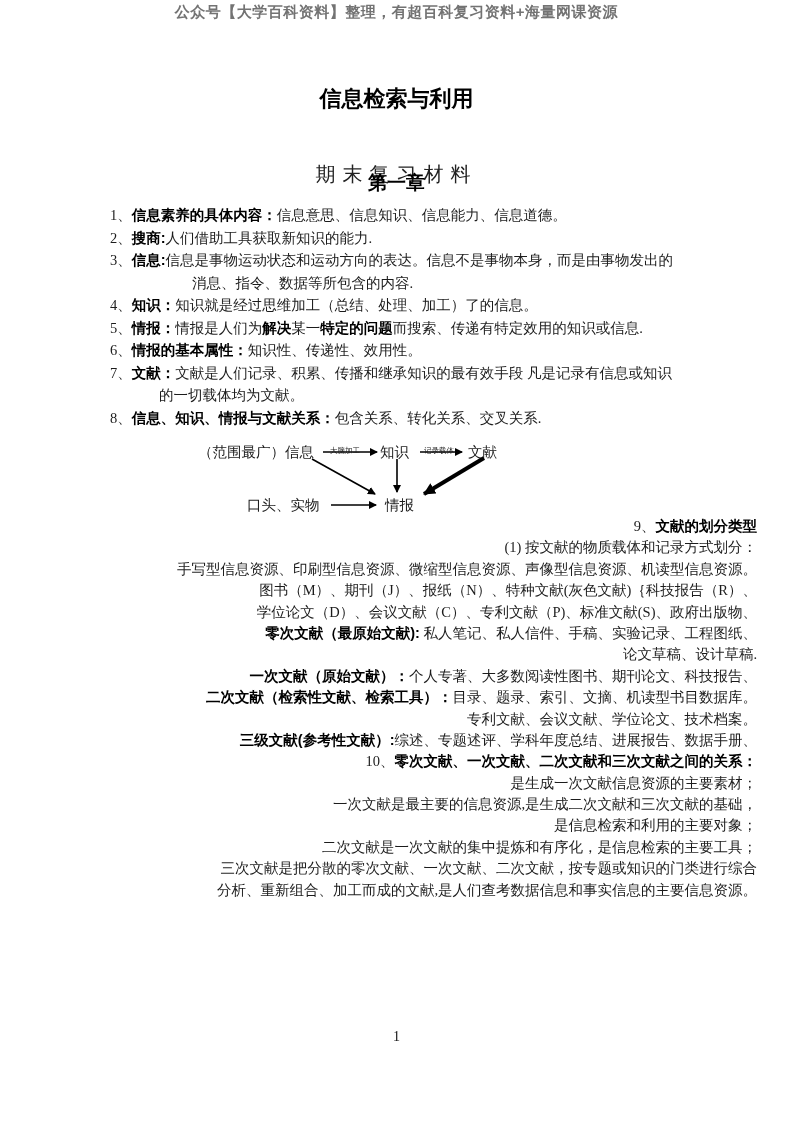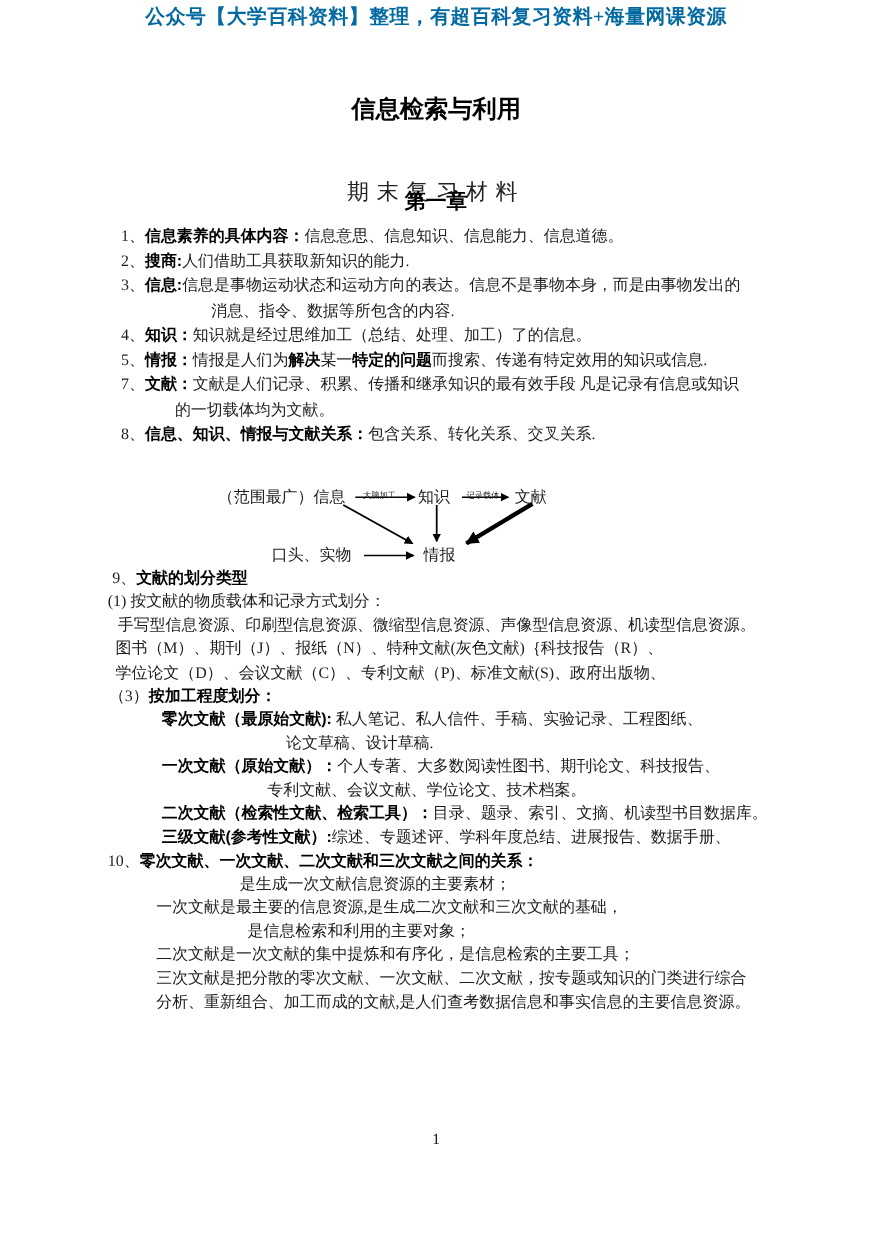--- a/index.html
+++ b/index.html
@@ -8,24 +8,24 @@
     width:793px; height:1122px;
     margin:0 auto;
     background:#ffffff;
     overflow:hidden;
     font-family:"Liberation Serif", serif;
     color:#1c1c1c;
   }
   .watermark {
     position:absolute; top:3px; left:0; width:100%;
     text-align:center;
-    font-family:Liberation Serif, serif;
+    font-family:Liberation Sans, sans-serif;
     font-weight:bold;
-    font-size:18px;
-    color:#0369a1;
+    font-size:15px;
+    color:#737373;
     letter-spacing:0.5px;
   }
   .doc-title {
     position:absolute; top:84px; left:0; width:100%;
     text-align:center;
     font-family:"Liberation Sans", sans-serif;
     font-weight:bold;
     font-size:22px;
     color:#000;
   }
@@ -46,21 +46,21 @@
     color:#000;
   }
   .body-block {
     position:absolute; left:97px; width:660px;
     font-size:14.5px;
     white-space:nowrap;
   }
   #body-top    { top:204px; }
   #body-bottom { top:516px; }
   #body-top .line    { height:22.5px; line-height:22.5px; }
-  #body-bottom .line { height:21.4px; line-height:21.4px; }
+  #body-bottom .line { height:21.4px; line-height:21.4px;text-align:right; }
   .bold-run {
     font-family:"Liberation Sans", sans-serif;
     font-weight:bold;
     color:#000;
     margin-top:11px;
   }
   .diagram {
     position:absolute; top:432px; left:0; width:793px; height:86px;
   }
   .diagram .node {
@@ -97,20 +97,21 @@
   <div class="doc-subtitle">期末复习材料</div>
   <div class="doc-chapter">第一章</div>
 
   <div class="body-block" id="body-top">
       <div class="line" style="padding-left: 13px;"><span>1、</span><span class="bold-run">信息素养的具体内容：</span><span>信息意思、信息知识、信息能力、信息道德。</span></div>
       <div class="line" style="padding-left: 13px;"><span>2、</span><span class="bold-run">搜商:</span><span>人们借助工具获取新知识的能力.</span></div>
       <div class="line" style="padding-left: 13px;"><span>3、</span><span class="bold-run">信息:</span><span>信息是事物运动状态和运动方向的表达。信息不是事物本身，而是由事物发出的</span></div>
       <div class="line" style="padding-left: 95px;"><span>消息、指令、数据等所包含的内容.</span></div>
       <div class="line" style="padding-left: 13px;"><span>4、</span><span class="bold-run">知识：</span><span>知识就是经过思维加工（总结、处理、加工）了的信息。</span></div>
       <div class="line" style="padding-left: 13px;"><span>5、</span><span class="bold-run">情报：</span><span>情报是人们为</span><span class="bold-run">解决</span><span>某一</span><span class="bold-run">特定的问题</span><span>而搜索、传递有特定效用的知识或信息.</span></div>
+      <div class="line" style="padding-left: 13px;"><span>6、</span><span class="bold-run">情报的基本属性：</span><span>知识性、传递性、效用性。</span></div>
       <div class="line" style="padding-left: 13px;"><span>7、</span><span class="bold-run">文献：</span><span>文献是人们记录、积累、传播和继承知识的最有效手段 凡是记录有信息或知识</span></div>
       <div class="line" style="padding-left: 62px;"><span>的一切载体均为文献。</span></div>
       <div class="line" style="padding-left: 13px;"><span>8、</span><span class="bold-run">信息、知识、情报与文献关系：</span><span>包含关系、转化关系、交叉关系.</span></div>
     </div>
 
   <div class="diagram">
     <svg width="793" height="86" viewBox="0 0 793 86">
       <defs>
         <marker id="arr" markerWidth="9" markerHeight="9" refX="7" refY="4" orient="auto" markerUnits="userSpaceOnUse">
           <path d="M0,0 L8,4 L0,8 z" fill="#000"></path>
@@ -134,26 +135,25 @@
     <div class="node" style="left:247px; top:64px;">口头、实物</div>
     <div class="node" style="left:385px; top:64px;">情报</div>
   </div>
 
   <div class="body-block" id="body-bottom">
       <div class="line" style="padding-left: 5px;"><span>9、</span><span class="bold-run">文献的划分类型</span></div>
       <div class="line" style="padding-left: 1px;"><span>(1) 按文献的物质载体和记录方式划分：</span></div>
       <div class="line" style="padding-left: 10px;"><span>手写型信息资源、印刷型信息资源、微缩型信息资源、声像型信息资源、机读型信息资源。</span></div>
       <div class="line" style="padding-left: 8px; font-family: Liberation Serif, serif;"><span>图书（M）、期刊（J）、报纸（N）、特种文献(灰色文献)｛科技报告（R）、</span></div>
       <div class="line" style="padding-left: 8px;"><span>学位论文（D）、会议文献（C）、专利文献（P)、标准文献(S)、政府出版物、</span></div>
-      <div class="line" style="padding-left: 2px;"><span>（3）</span><span class="bold-run">按加工程度划分：</span></div>
       <div class="line" style="padding-left: 50px;"><span class="bold-run">零次文献（最原始文献):</span><span> 私人笔记、私人信件、手稿、实验记录、工程图纸、</span></div>
       <div class="line" style="padding-left: 163px;"><span>论文草稿、设计草稿.</span></div>
       <div class="line" style="padding-left: 50px;"><span class="bold-run">一次文献（原始文献）：</span><span>个人专著、大多数阅读性图书、期刊论文、科技报告、</span></div>
+      <div class="line" style="padding-left: 50px;"><span class="bold-run">二次文献（检索性文献、检索工具）：</span><span>目录、题录、索引、文摘、机读型书目数据库。</span></div>
       <div class="line" style="padding-left: 146px;"><span>专利文献、会议文献、学位论文、技术档案。</span></div>
-      <div class="line" style="padding-left: 50px;"><span class="bold-run">二次文献（检索性文献、检索工具）：</span><span>目录、题录、索引、文摘、机读型书目数据库。</span></div>
       <div class="line" style="padding-left: 50px;"><span class="bold-run">三级文献(参考性文献）:</span><span>综述、专题述评、学科年度总结、进展报告、数据手册、</span></div>
       <div class="line" style="padding-left: 1px;"><span>10、</span><span class="bold-run">零次文献、一次文献、二次文献和三次文献之间的关系：</span></div>
       <div class="line" style="padding-left: 121px;"><span>是生成一次文献信息资源的主要素材；</span></div>
       <div class="line" style="padding-left: 45px;"><span>一次文献是最主要的信息资源,是生成二次文献和三次文献的基础，</span></div>
       <div class="line" style="padding-left: 128px;"><span>是信息检索和利用的主要对象；</span></div>
       <div class="line" style="padding-left: 45px;"><span>二次文献是一次文献的集中提炼和有序化，是信息检索的主要工具；</span></div>
       <div class="line" style="padding-left: 45px;"><span>三次文献是把分散的零次文献、一次文献、二次文献，按专题或知识的门类进行综合</span></div>
       <div class="line" style="padding-left: 45px;"><span>分析、重新组合、加工而成的文献,是人们查考数据信息和事实信息的主要信息资源。</span></div>
     </div>
 

